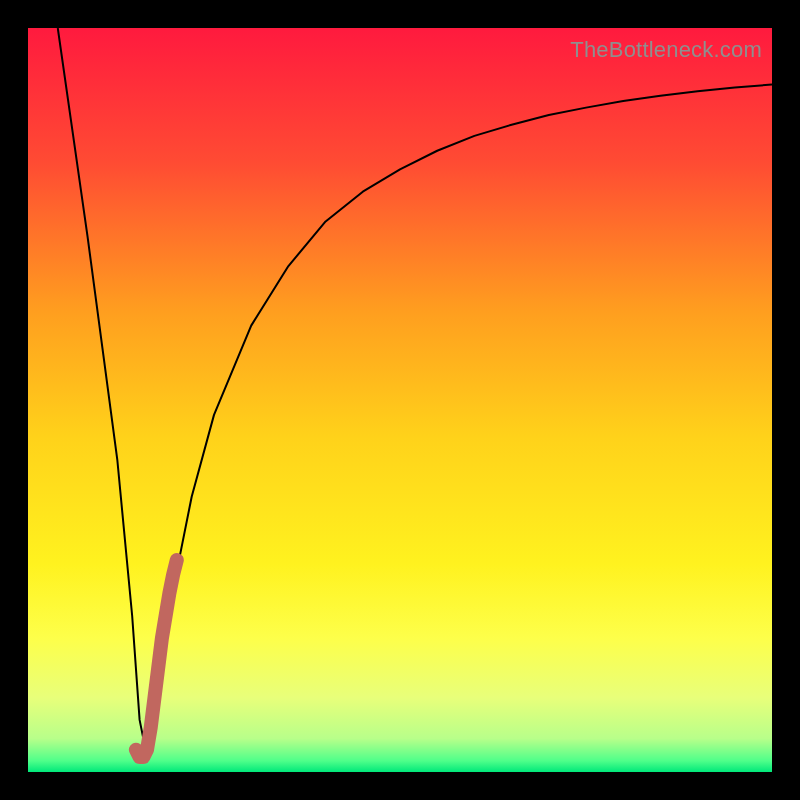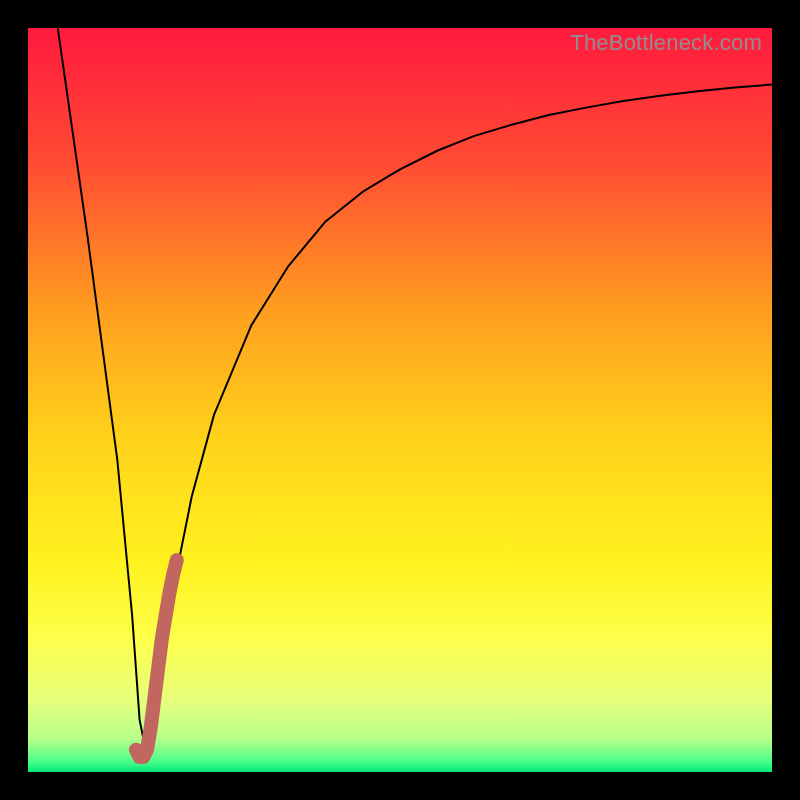--- a/index.html
+++ b/index.html
@@ -17,21 +17,21 @@
   .plot-area {
     position: absolute;
     left: 28px;
     top: 28px;
     width: 744px;
     height: 744px;
     overflow: hidden;
   }
   .watermark {
     position: absolute;
-    top: 2px;
+    top: 9px;
     right: 10px;
     font-family: Arial, Helvetica, sans-serif;
     font-size: 22px;
     color: #8f8f8f;
     letter-spacing: 0.2px;
     user-select: none;
   }
   svg { display: block; }
 </style>
 </head>

